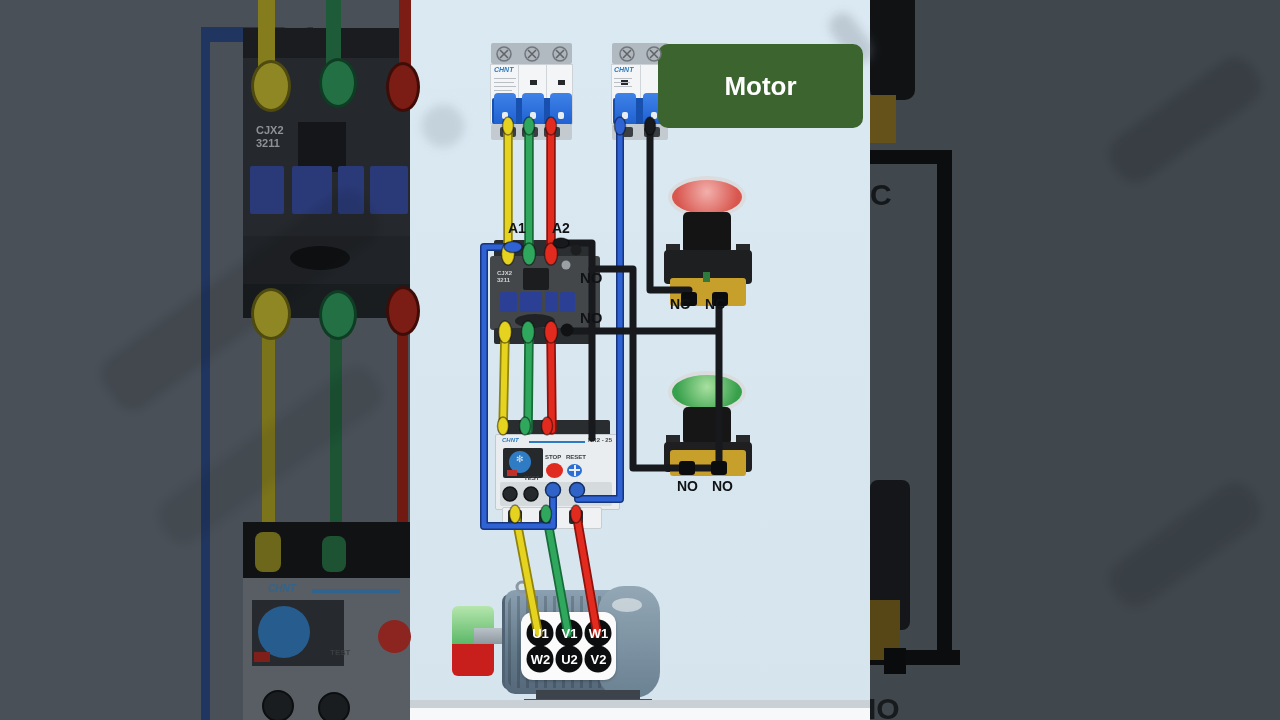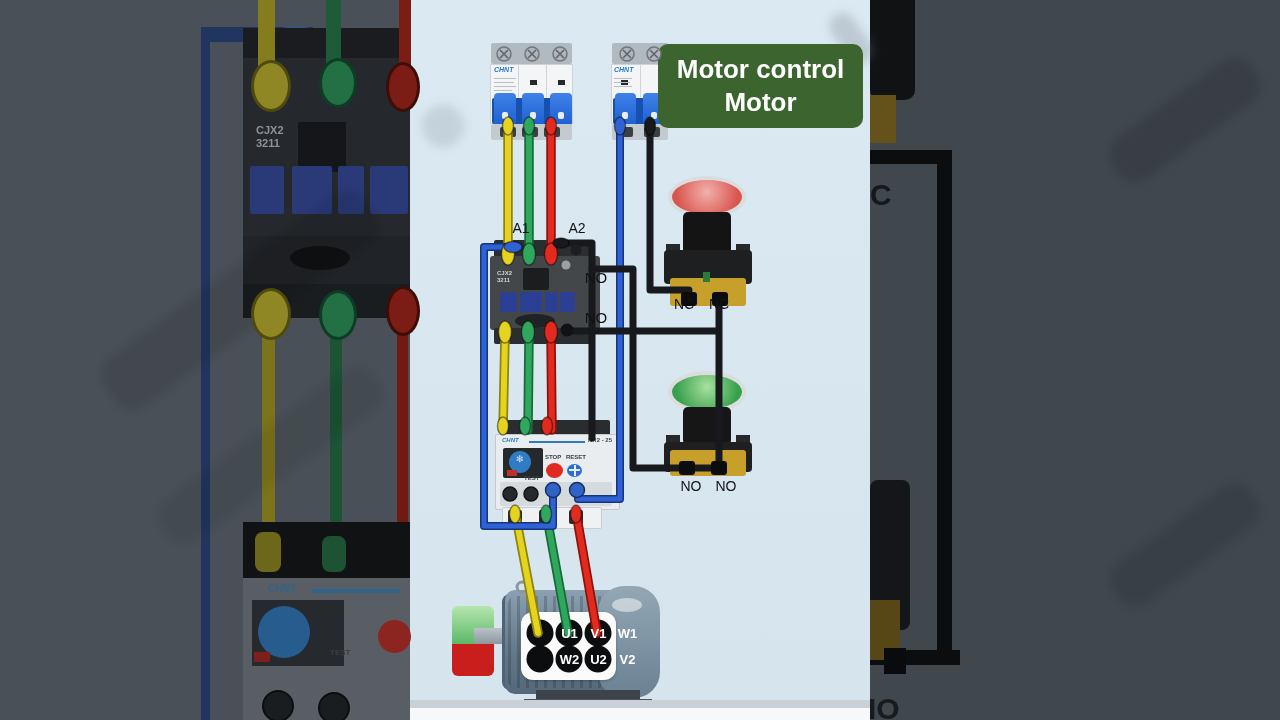--- a/index.html
+++ b/index.html
@@ -1,20 +1,20 @@
 <!DOCTYPE html>
 <html><head>
 <meta charset="utf-8">
 <style>
   html,body{margin:0;padding:0;background:#222;}
   #stage{position:relative;width:1280px;height:720px;overflow:hidden;
          font-family:"Liberation Sans","DejaVu Sans",sans-serif;}
   .abs{position:absolute;}
-  .lbl{position:absolute;font-weight:normal;color:#101214;text-align:center;z-index:6;}
-  .mlbl{position:absolute;font-weight:bold;color:#ffffff;text-align:center;z-index:6;font-size:13px;padding-left:29px;}
+  .lbl{position:absolute;font-weight:bold;color:#101214;text-align:left;z-index:6;}
+  .mlbl{position:absolute;font-weight:bold;color:#ffffff;text-align:center;z-index:6;font-size:13px;}
   .tiny{position:absolute;z-index:6;font-weight:bold;}
   .uline{position:absolute;height:1px;background:#b9bfc5;z-index:3;}
   .smudge{position:absolute;filter:blur(5px);transform:rotate(-36deg);border-radius:20px;}
   svg{position:absolute;left:0;top:0;z-index:5;pointer-events:none;}
 </style>
 </head>
 <body>
 
 <div id="stage">
 
@@ -78,21 +78,20 @@
   <div class="tiny" style="left:868px;top:692px;font-size:30px;color:rgba(5,8,10,0.7);z-index:3;">IO</div>
   <div class="smudge" style="left:1100px;top:95px;width:170px;height:50px;background:rgba(0,0,0,0.12);z-index:2;"></div>
   <div class="smudge" style="left:1100px;top:520px;width:170px;height:50px;background:rgba(0,0,0,0.10);z-index:2;"></div>
 
   <div class="abs" style="left:410px;top:0;width:460px;height:720px;background:linear-gradient(180deg,#dbe9f3,#d6e4ee);"></div>
   <div class="smudge" style="left:838px;top:10px;width:26px;height:56px;background:rgba(120,130,140,0.30);z-index:2;"></div>
   <div class="smudge" style="left:422px;top:105px;width:42px;height:42px;background:rgba(120,130,140,0.22);z-index:2;"></div>
 
   <div class="abs" style="left:658px;top:44px;width:205px;height:84px;border-radius:10px;background:#3c642e;z-index:4;
               display:flex;flex-direction:column;align-items:center;justify-content:center;">
-    <div style="color:#ffffff;font-weight:bold;font-size:26px;line-height:33px;">Motor control</div>
     <div style="color:#ffffff;font-weight:bold;font-size:26px;line-height:33px;">Motor</div>
   </div>
 
   <div class="abs" style="left:490px;top:42px;width:83px;height:98px;z-index:3;">
     <div class="abs" style="left:1px;top:1px;width:81px;height:21px;background:#b2bac1;border-radius:2px;"></div>
     <div class="abs" style="left:0;top:22px;width:83px;height:60px;background:#f3f5f6;border:1px solid #ccd2d6;box-sizing:border-box;"></div>
     <div class="tiny" style="left:4px;top:24px;font-size:7px;font-style:italic;color:#2b7ac2;">CHNT</div>
     <div class="uline" style="left:4px;top:36px;width:22px;"></div>
     <div class="uline" style="left:4px;top:40px;width:20px;"></div>
     <div class="uline" style="left:4px;top:44px;width:22px;"></div>
@@ -308,21 +307,21 @@
         <path d="M500,50 L508,58 M508,50 L500,58"></path>
           <path d="M528,50 L536,58 M536,50 L528,58"></path>
         <path d="M556,50 L564,58 M564,50 L556,58"></path>
           <path d="M623,50 L631,58 M631,50 L623,58"></path>
         <path d="M650,50 L658,58 M658,50 L650,58"></path>
       </g>
     </g>
   </svg>
 
   <div class="lbl" style="left:508px;top:220px;width:26px;font-size:14px;">A1</div>
-  <div class="lbl" style="left:564px;top:220px;width:26px;font-size:14px;">A2</div>
+  <div class="lbl" style="left:552px;top:220px;width:26px;font-size:14px;">A2</div>
   <div class="lbl" style="left:580px;top:269px;width:32px;font-size:15px;">NO</div>
   <div class="lbl" style="left:580px;top:309px;width:32px;font-size:15px;">NO</div>
   <div class="lbl" style="left:670px;top:296px;width:28px;font-size:14px;">NC</div>
   <div class="lbl" style="left:705px;top:296px;width:28px;font-size:14px;">NC</div>
   <div class="lbl" style="left:677px;top:478px;width:28px;font-size:14px;">NO</div>
   <div class="lbl" style="left:712px;top:478px;width:28px;font-size:14px;">NO</div>
   <div class="mlbl" style="left:527px;top:626px;width:27px;">U1</div>
   <div class="mlbl" style="left:556px;top:626px;width:27px;">V1</div>
   <div class="mlbl" style="left:585px;top:626px;width:27px;">W1</div>
   <div class="mlbl" style="left:527px;top:652px;width:27px;">W2</div>

